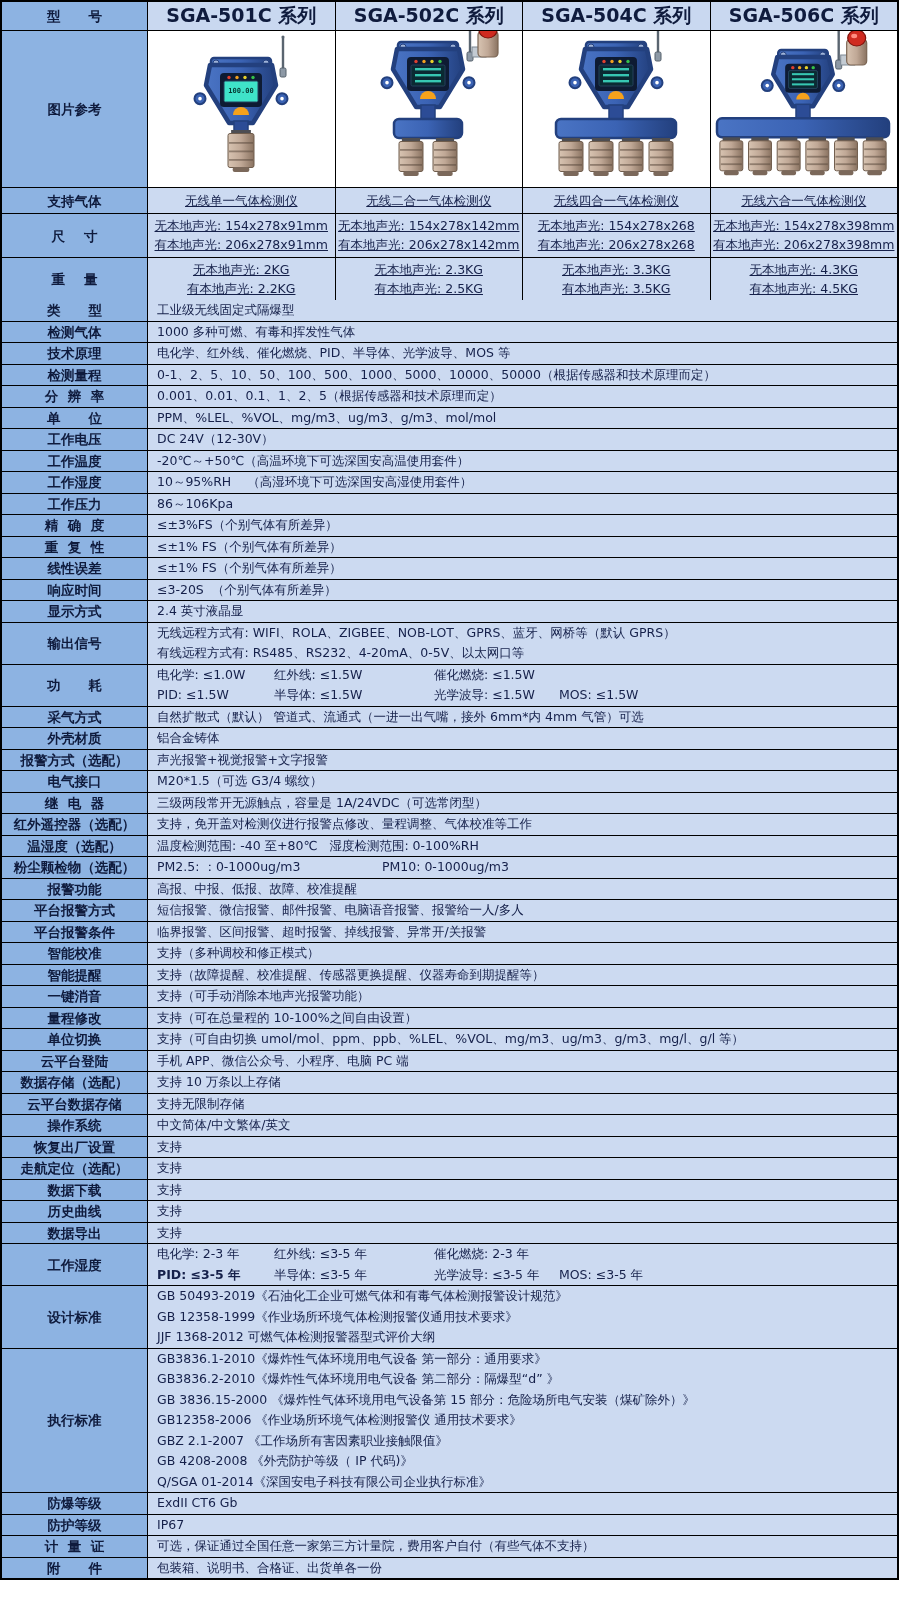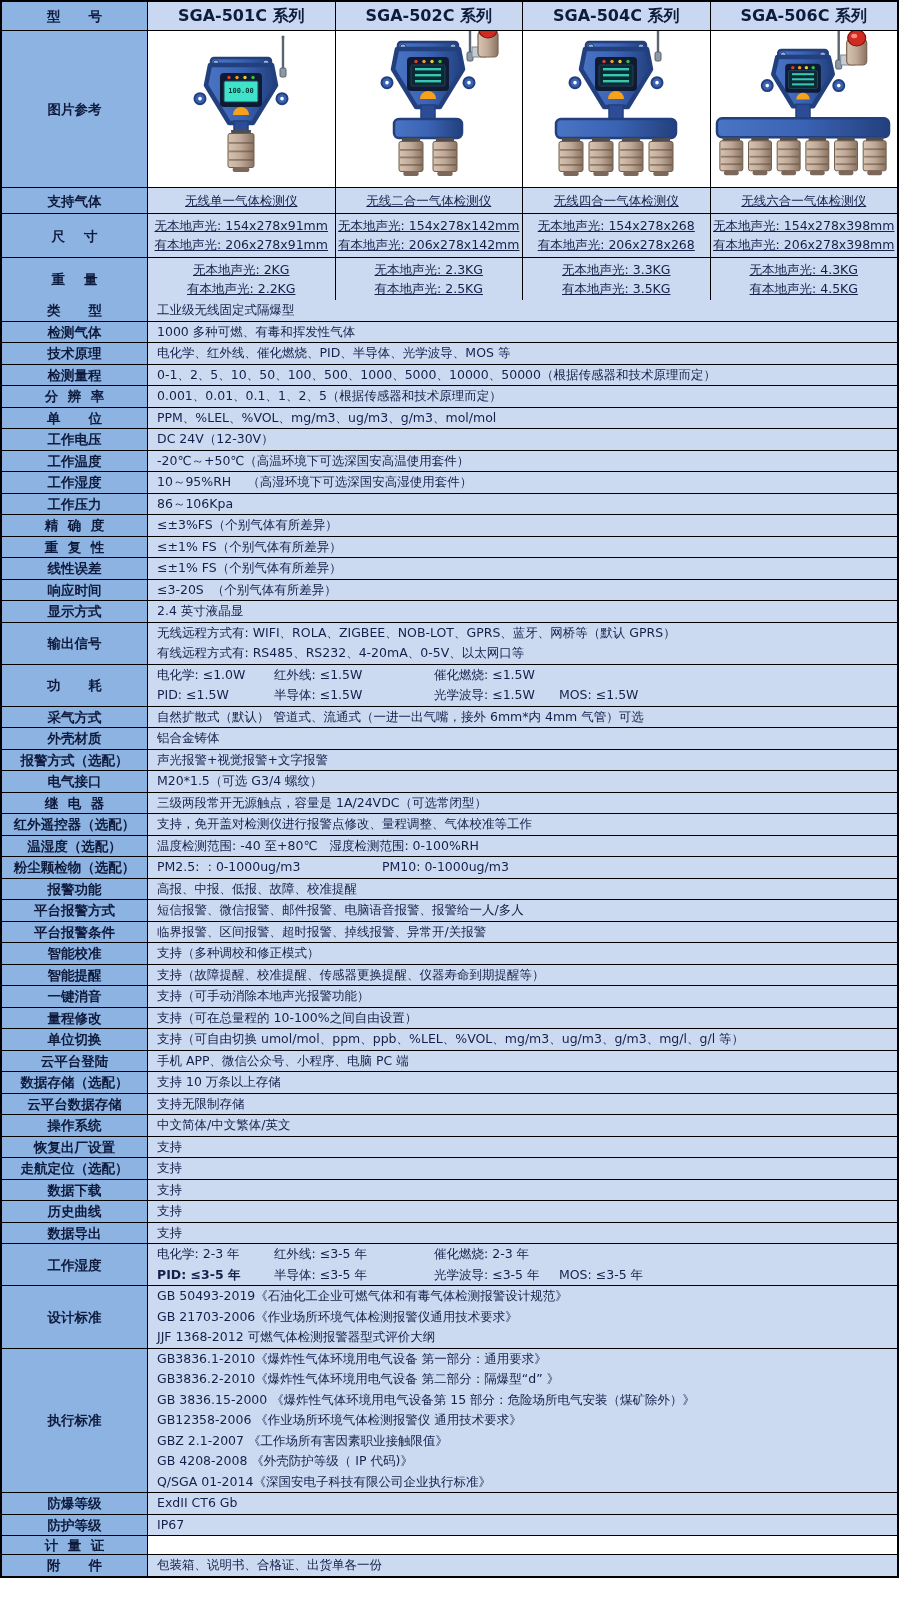--- a/index.html
+++ b/index.html
@@ -9,21 +9,21 @@
   *{box-sizing:border-box;}
   html,body{margin:0;padding:0;background:#fff;}
   body{width:899px;font-family:"DejaVu Sans","Liberation Sans",sans-serif;color:var(--value-ink);}
   .tbl{width:899px;border:2px solid var(--border);background:#fff;}
   .row{display:flex;border-top:1px solid var(--border);align-items:stretch;}
   .row:first-child{border-top:none;}
   .label-cell{flex:0 0 146px;width:146px;background:var(--label-bg);border-right:1px solid var(--border);
     display:flex;align-items:center;justify-content:center;text-align:left;
     font-weight:bold;font-size:13.5px;color:var(--label-ink);white-space:pre-wrap;line-height:16px;padding:1px 2px;}
   .head-row .model-cell{flex:1 1 0;background:var(--header-bg);border-right:1px solid var(--border);
-    display:flex;align-items:center;justify-content:center;font-weight:bold;font-size:16px;color:var(--label-ink);}
+    display:flex;align-items:center;justify-content:center;font-weight:bold;font-size:19px;color:var(--label-ink);}
   .head-row .model-cell:last-child,.col-cell:last-child{border-right:none;}
   .head-row{height:28px;}
   .col-cell{flex:1 1 0;border-right:1px solid var(--border);background:var(--value-bg);
     display:flex;flex-direction:column;align-items:center;justify-content:space-around;
     font-size:12.5px;overflow:hidden;}
   .image-row .col-cell{background:var(--image-bg);height:156px;justify-content:center;padding:0;}
   .gas-row .col-cell{height:25px;}
   .size-row .col-cell{height:43px;padding:2px 12px;}
   .weight-row .col-cell{height:42px;padding:2px 0;}
   .cell-line{white-space:pre;line-height:18px;text-decoration:underline;}
@@ -596,21 +596,21 @@
         <div class="label-cell">工作湿度</div>
         <div class="val-cell">
           <div class="val-line"><span class="seg" style="width: 117px;">电化学: 2-3 年</span><span class="seg" style="width: 160px;">红外线: ≤3-5 年</span><span class="seg">催化燃烧: 2-3 年</span></div>
           <div class="val-line"><span class="seg" style="width: 117px; font-weight: bold;">PID: ≤3-5 年</span><span class="seg" style="width: 160px;">半导体: ≤3-5 年</span><span class="seg" style="width: 125px;">光学波导: ≤3-5 年</span><span class="seg">MOS: ≤3-5 年</span></div>
         </div>
       </div>
       <div class="row">
         <div class="label-cell">设计标准</div>
         <div class="val-cell">
           <div class="val-line">GB 50493-2019《石油化工企业可燃气体和有毒气体检测报警设计规范》</div>
-          <div class="val-line">GB 21703-2006《作业场所环境气体检测报警仪通用技术要求》</div>
+          <div class="val-line">GB 12358-1999《作业场所环境气体检测报警仪通用技术要求》</div>
           <div class="val-line">JJF 1368-2012 可燃气体检测报警器型式评价大纲</div>
         </div>
       </div>
       <div class="row">
         <div class="label-cell">执行标准</div>
         <div class="val-cell">
           <div class="val-line">GB3836.1-2010《爆炸性气体环境用电气设备 第一部分：通用要求》</div>
           <div class="val-line">GB3836.2-2010《爆炸性气体环境用电气设备 第二部分：隔爆型“d” 》</div>
           <div class="val-line">GB 3836.15-2000 《爆炸性气体环境用电气设备第 15 部分：危险场所电气安装（煤矿除外）》</div>
           <div class="val-line">GB12358-2006 《作业场所环境气体检测报警仪 通用技术要求》</div>
@@ -626,20 +626,23 @@
         </div>
       </div>
       <div class="row">
         <div class="label-cell">防护等级</div>
         <div class="val-cell">
           <div class="val-line">IP67</div>
         </div>
       </div>
       <div class="row">
         <div class="label-cell">计  量  证</div>
+        <div class="val-cell">
+          <div class="val-line">可选，保证通过全国任意一家第三方计量院，费用客户自付（有些气体不支持）</div>
+        </div>
       </div>
       <div class="row">
         <div class="label-cell">附      件</div>
         <div class="val-cell">
           <div class="val-line">包装箱、说明书、合格证、出货单各一份</div>
         </div>
       </div>
     </div>
 </div>
 

